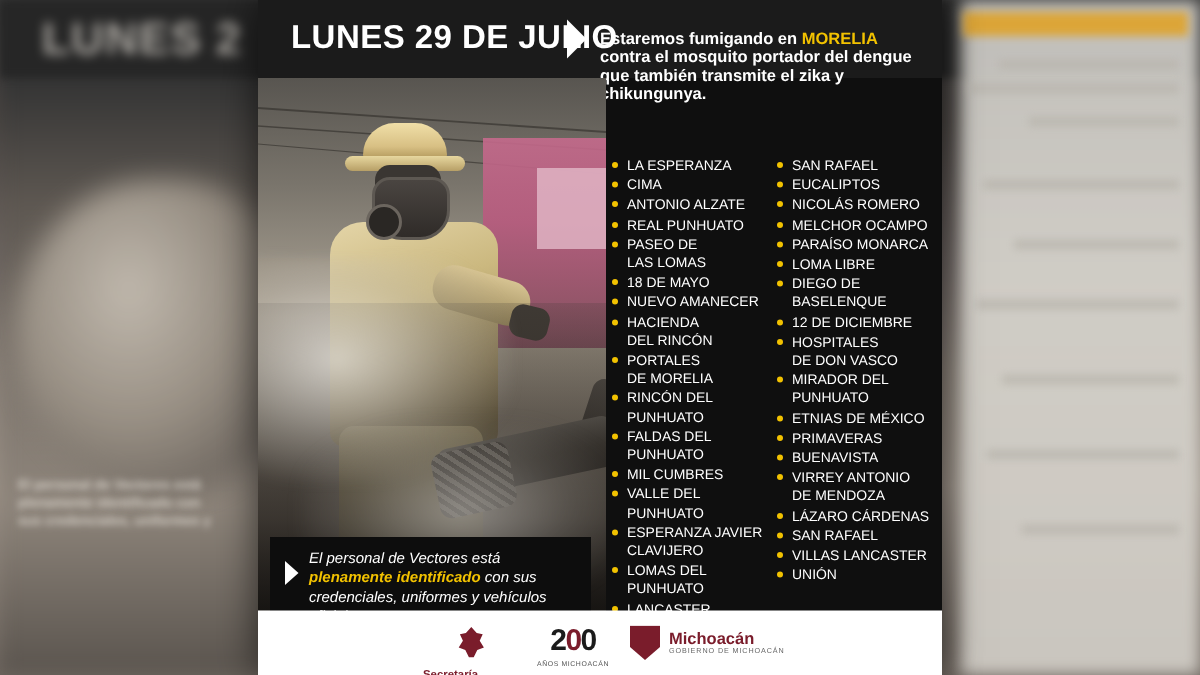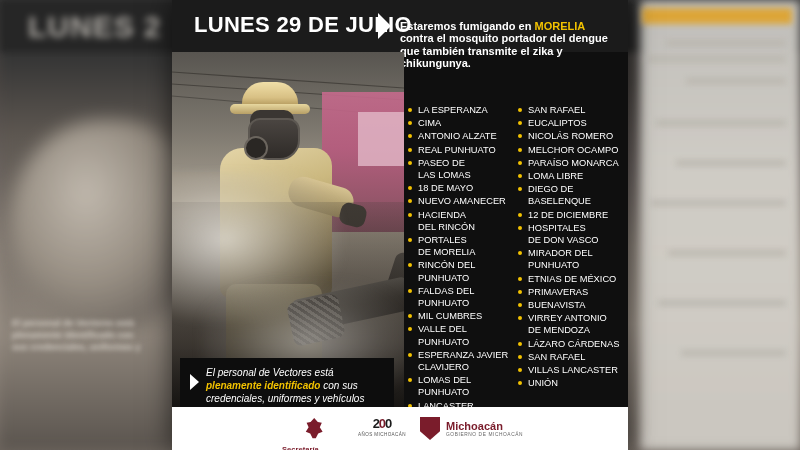--- a/index.html
+++ b/index.html
@@ -214,21 +214,21 @@
   }
   .logo-salud{position:absolute;left:110px;top:11px;display:flex;align-items:center;gap:5px;flex-direction:column;}
   .logo-salud .eagle{
     width:20px;height:22px;background:#7a1c2b;
     clip-path:polygon(50% 0%,68% 18%,88% 22%,78% 42%,92% 62%,70% 70%,58% 92%,42% 92%,30% 70%,8% 62%,22% 42%,12% 22%,32% 18%);
   }
   .logo-salud .txt{line-height:9px;}
   .logo-salud .t1{font-size:7.6px;color:#7a1c2b;font-weight:bold;}
   .logo-salud .t2{font-size:5.4px;color:#555;letter-spacing:.2px;}
   .logo-200{position:absolute;left:186px;top:9px;text-align:center;}
-  .logo-200 .num{font-size:13px;font-weight:bold;color:#1b1b1b;letter-spacing:-1px;}
+  .logo-200 .num{font-size:20px;font-weight:bold;color:#1b1b1b;letter-spacing:-1px;}
   .logo-200 .num em{font-style:normal;color:#7a1c2b;}
   .logo-200 .sub{font-size:4.6px;color:#555;letter-spacing:.4px;margin-top:1px;}
   .logo-mich{position:absolute;left:248px;top:10px;display:flex;align-items:center;gap:6px;}
   .logo-mich .shield{
     width:20px;height:23px;background:#7a1c2b;
     clip-path:polygon(0% 0%,100% 0%,100% 62%,50% 100%,0% 62%);
   }
   .logo-mich .m1{font-size:11px;color:#7a1c2b;font-weight:bold;line-height:11px;}
   .logo-mich .m2{font-size:4.8px;color:#666;letter-spacing:.6px;}
 </style>

